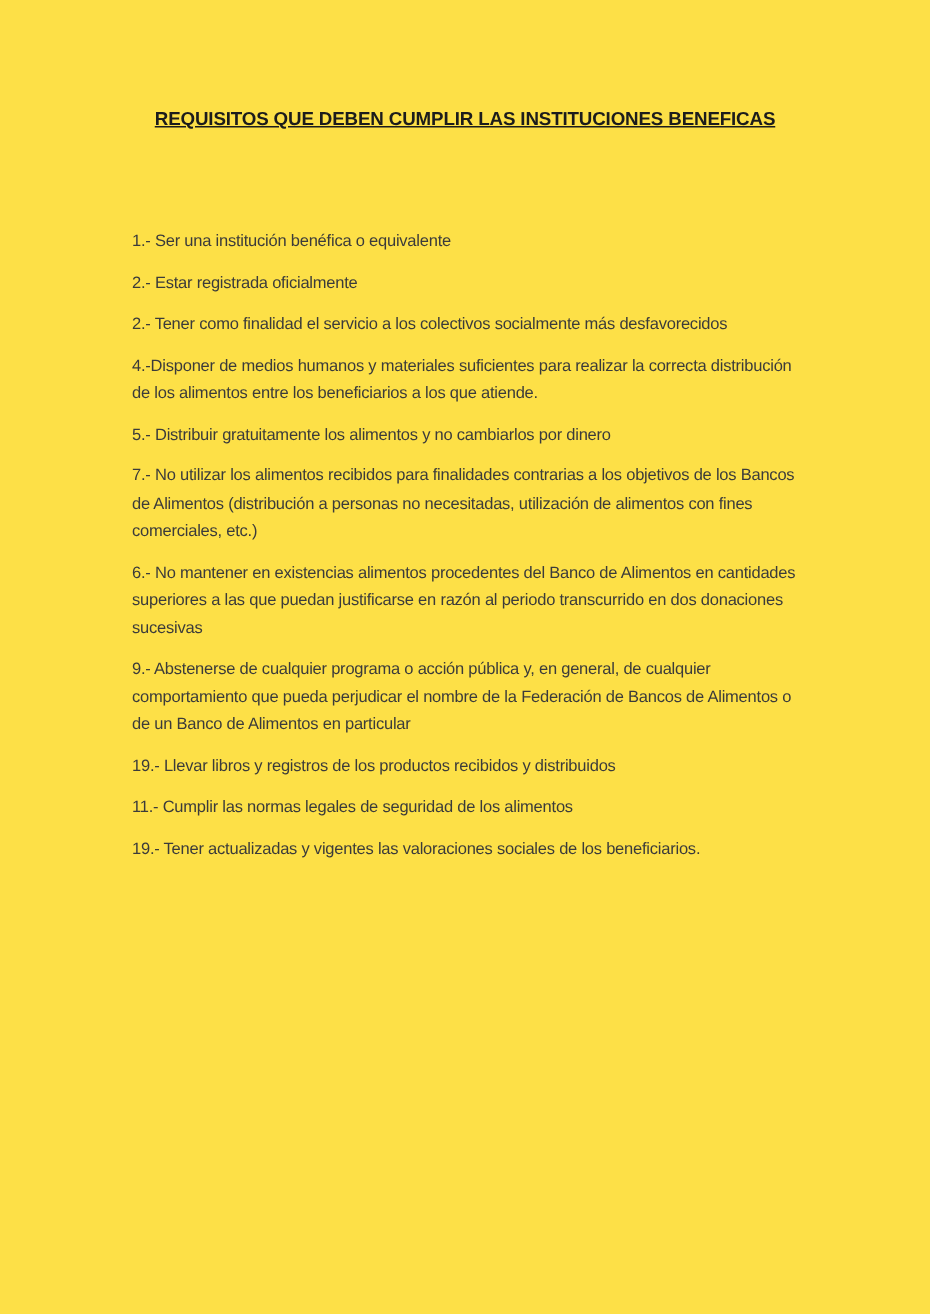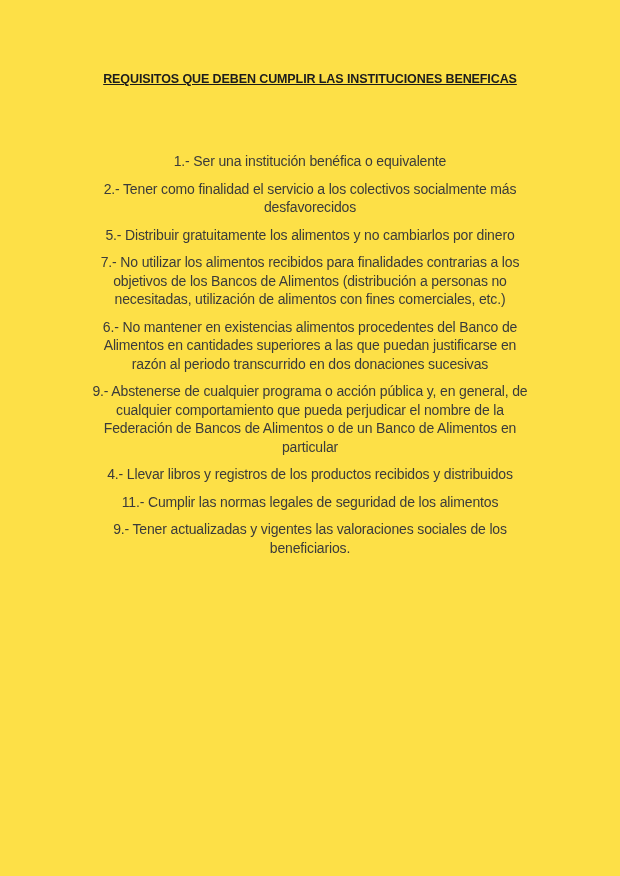--- a/index.html
+++ b/index.html
@@ -24,37 +24,39 @@
     text-align: center;
     font-size: 12.5px;
     font-weight: bold;
     letter-spacing: -0.1px;
     text-decoration: underline;
     color: #1c1c1c;
     white-space: nowrap;
   }
   .doc-body p {
     margin: 0 0 9px 0;
-    font-size: 14px;
+    font-size: 11px;
     line-height: 18.5px;
     letter-spacing: -0.15px;
     color: #3b3b3b;
-    text-align: center;
+    text-align: left;
   }
 </style>
 </head>
 <body>
 
 <div class="page">
   <h1 class="doc-title">REQUISITOS QUE DEBEN CUMPLIR LAS INSTITUCIONES BENEFICAS</h1>
 
   <div class="doc-body">
     <p>1.- Ser una institución benéfica o equivalente</p>
+    <p>2.- Estar registrada oficialmente</p>
     <p>2.- Tener como finalidad el servicio a los colectivos socialmente más desfavorecidos</p>
+    <p>4.-Disponer de medios humanos y materiales suficientes para realizar la correcta distribución de los alimentos entre los beneficiarios a los que atiende.</p>
     <p>5.- Distribuir gratuitamente los alimentos y no cambiarlos por dinero</p>
     <p>7.- No utilizar los alimentos recibidos para finalidades contrarias a los objetivos de los Bancos de Alimentos (distribución a personas no necesitadas, utilización de alimentos con fines comerciales, etc.)</p>
     <p>6.- No mantener en existencias alimentos procedentes del Banco de Alimentos en cantidades superiores a las que puedan justificarse en razón al periodo transcurrido en dos donaciones sucesivas</p>
     <p>9.- Abstenerse de cualquier programa o acción pública y, en general, de cualquier comportamiento que pueda perjudicar el nombre de la Federación de Bancos de Alimentos o de un Banco de Alimentos en particular</p>
-    <p>4.- Llevar libros y registros de los productos recibidos y distribuidos</p>
+    <p>19.- Llevar libros y registros de los productos recibidos y distribuidos</p>
     <p>11.- Cumplir las normas legales de seguridad de los alimentos</p>
-    <p>9.- Tener actualizadas y vigentes las valoraciones sociales de los beneficiarios.</p>
+    <p>19.- Tener actualizadas y vigentes las valoraciones sociales de los beneficiarios.</p>
   </div>
 </div>
 
 </body></html>

